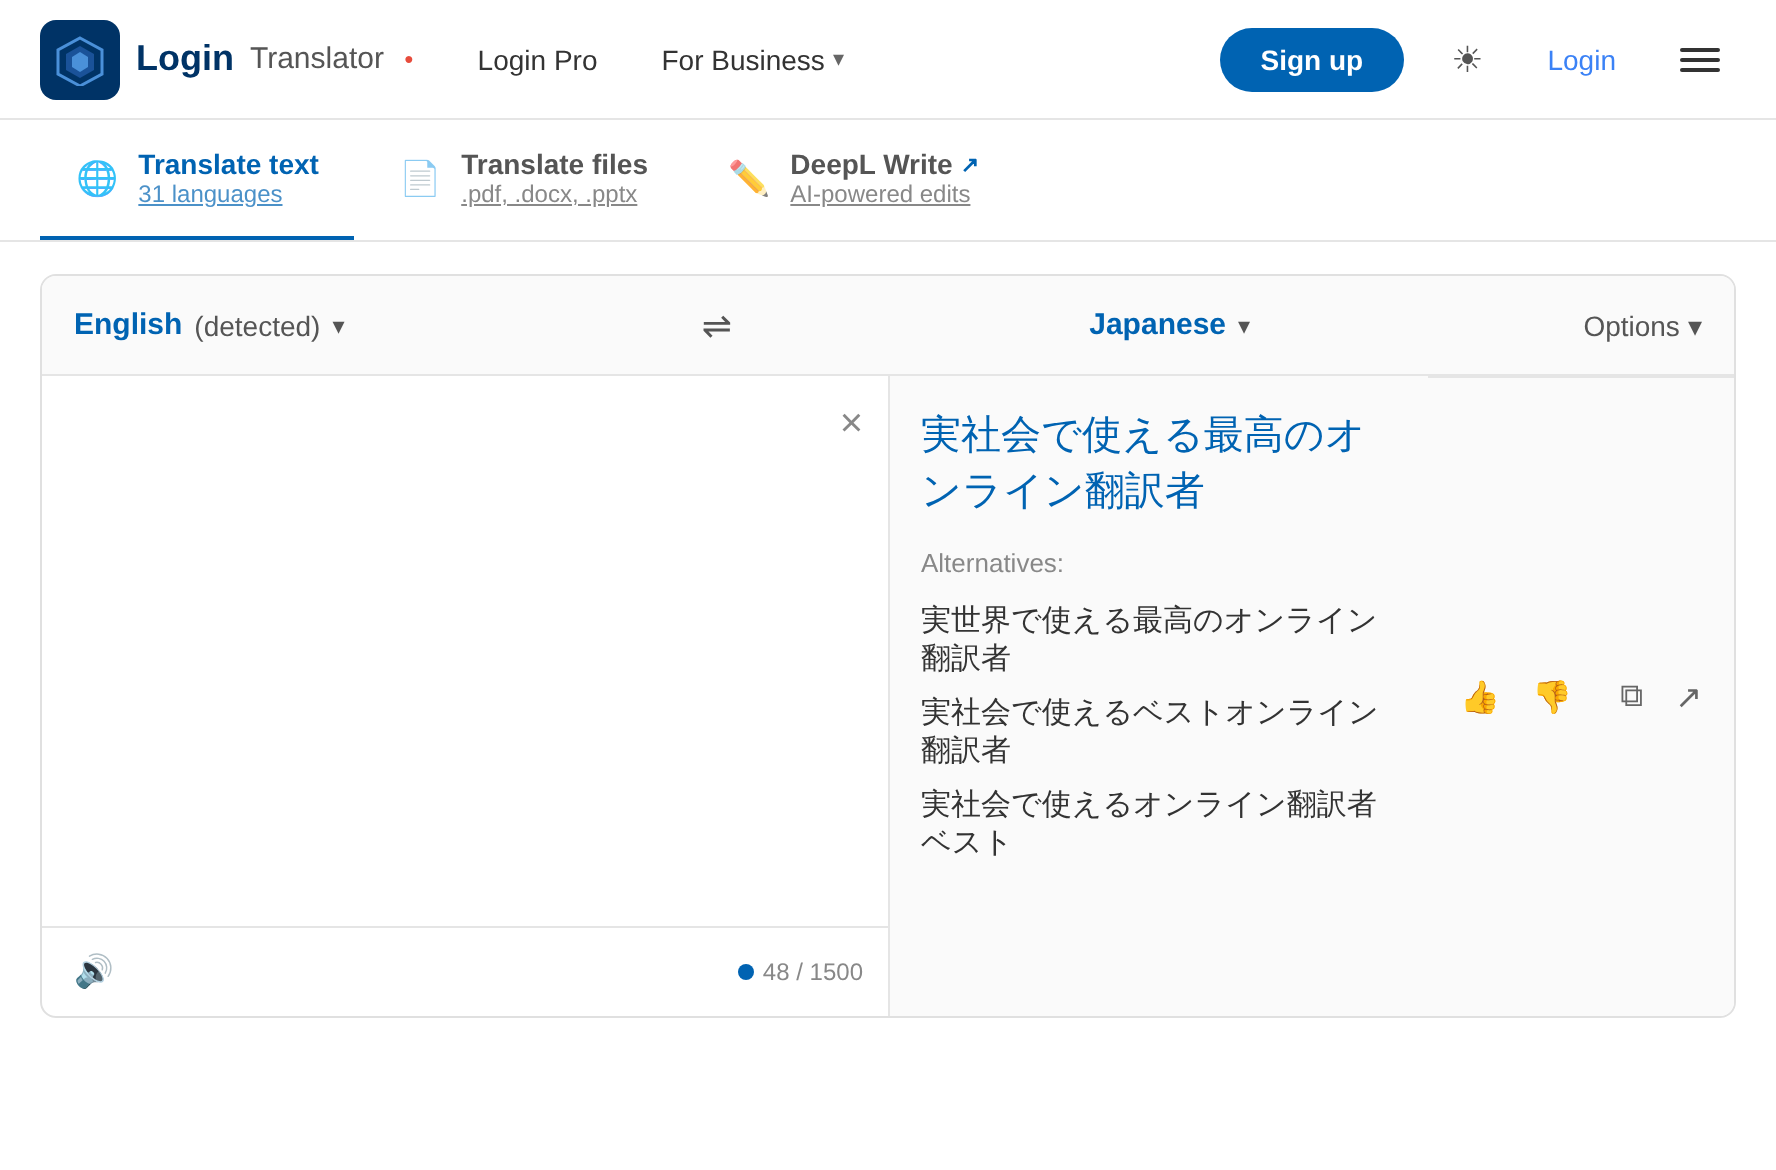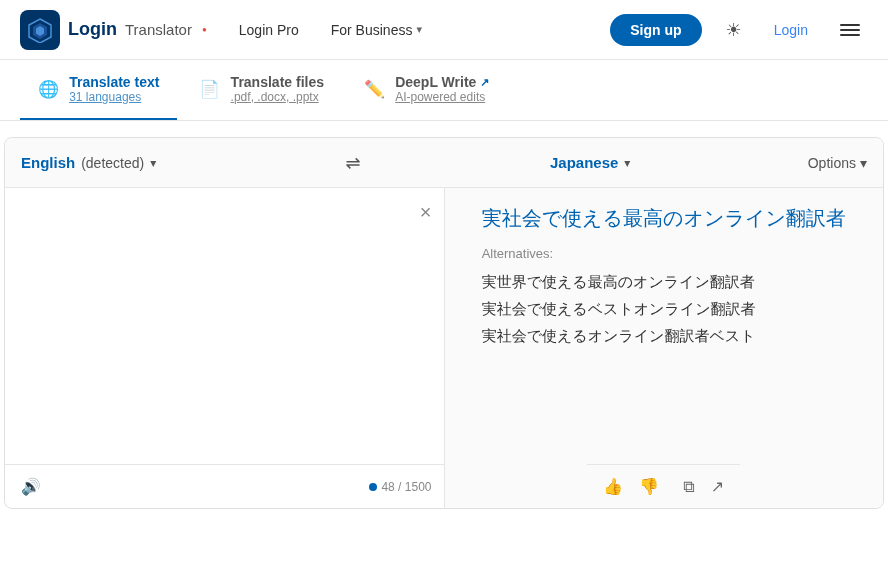--- a/index.html
+++ b/index.html
@@ -140,21 +140,21 @@
     .tab.active .tab-subtitle { color: #0063b2; opacity: 0.7; }
     .external-icon {
       font-size: 11px;
       color: #0063b2;
     }
 
     
     .translator {
       border: 1px solid #e0e0e0;
       border-radius: 8px;
-      margin: 16px 4px;
+      margin: 16px 20px;
       overflow: hidden;
     }
 
     
     .lang-bar {
       display: flex;
       align-items: center;
       padding: 0 16px;
       height: 50px;
       border-bottom: 1px solid #e5e5e5;
@@ -209,23 +209,22 @@
     .source-panel {
       flex: 1;
       border-right: 1px solid #e5e5e5;
       display: flex;
       flex-direction: column;
       position: relative;
     }
     .target-panel {
       flex: 1;
       display: flex;
-      flex-direction: column;
+      flex-direction: row;
       background: #fafafa;
-      align-items: center;
     }
     .source-text {
       flex: 1;
       padding: 16px 40px 16px 16px;
       font-size: 20px;
       color: #1a1a1a;
       line-height: 1.4;
       border: none;
       resize: none;
       outline: none;

